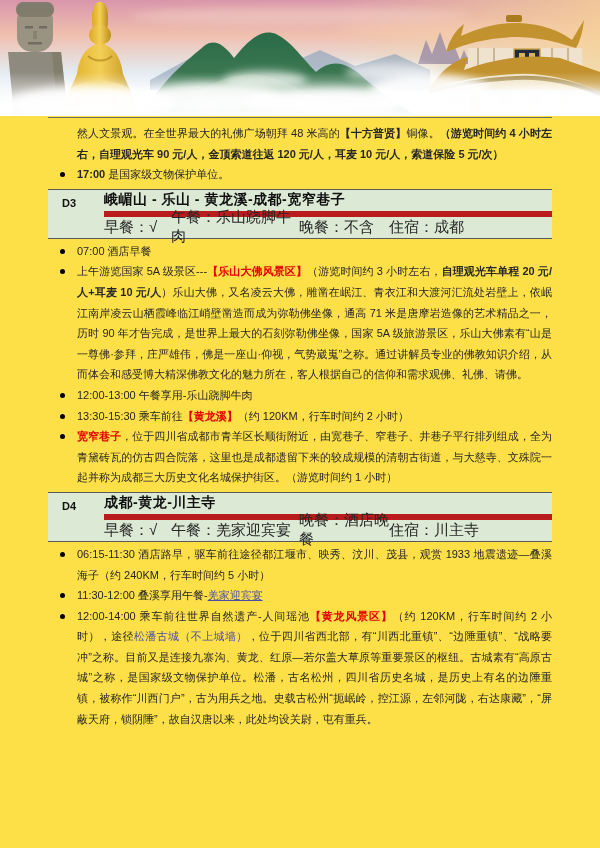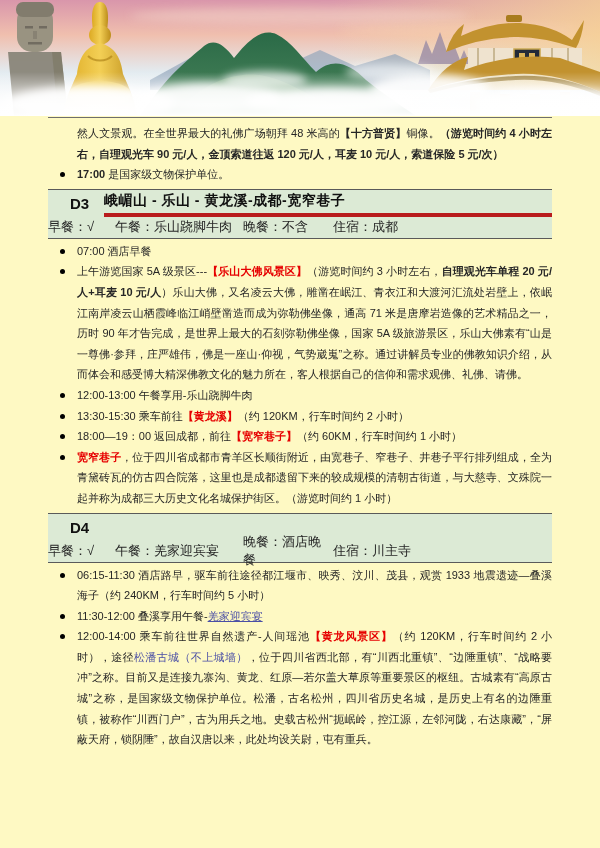--- a/index.html
+++ b/index.html
@@ -1,17 +1,17 @@
 <!DOCTYPE html>
 <html><head>
 <meta charset="utf-8">
 <style>
   html,body{margin:0;padding:0;background:#ffffff;}
   .page{
-    width:600px;height:848px;position:relative;overflow:hidden;background:#fef9c3;
+    width:600px;height:848px;position:relative;overflow:hidden;background:#fde047;
     font-family:"Liberation Sans","DejaVu Sans",sans-serif;color:#262626;
   }
   .header-banner{width:600px;height:116px;line-height:0;}
   .content{padding:0 48px;}
   .rule{border:none;border-top:1.5px solid #6e6e6e;margin:0;}
   .rule.top{margin:1px 0 5px 0;}
   .para, .items{font-size:11px;line-height:20.6px;text-align:justify;}
   .para{padding-left:29px;margin:0;}
   ul.items{margin:0;padding:0;list-style:none;}
   ul.items li{position:relative;padding-left:29px;}
@@ -23,28 +23,28 @@
   .t-red{color:#e60000;font-weight:bold;}
   .t-blue{color:#4a4fa5;}
   .t-u{text-decoration:underline;margin-top:32px;}
   .day-table{
     margin-top:4px;margin-bottom:2px;
     border-top:1.5px solid #5a5a5a;border-bottom:1.5px solid #5a5a5a;
     background:#dcead5;
   }
   .day-head{display:flex;height:27px;}
   .day-id{
-    width:56px;box-sizing:border-box;padding-left:22px;display:flex;align-items:center;
-    font-weight:bold;font-size:15px;color:#111;
+    width:56px;box-sizing:border-box;padding-left:14px;display:flex;align-items:center;
+    font-weight:bold;font-size:11px;color:#111;
   }
   .day-title{
     flex:1;display:flex;align-items:center;font-weight:bold;font-size:14px;
-    letter-spacing:0.5px;color:#111;border-bottom:4px solid #b91c1c;
-  }
-  .meal-row{display:flex;align-items:center;height:21px;font-size:13px;}
+    letter-spacing:0.5px;color:#111;border-bottom:6px solid #b91c1c;
+  }
+  .meal-row{display:flex;align-items:center;height:21px;padding-left:56px;font-size:15px;}
   .meal-row .mc{display:inline-block;}
   .mw1{width:67px;}
   .mw2{width:128px;}
   .mw3{width:90px;}
 </style>
 </head>
 <body>
 
 <div class="page">
 
@@ -173,29 +173,29 @@
           <span class="mc mw2">午餐：乐山跷脚牛肉</span>
           <span class="mc mw3">晚餐：不含</span>
           <span class="mc">住宿：成都</span>
         </div>
       </div>
       <ul class="items">
           <li><span>07:00 酒店早餐</span></li>
           <li><span>上午游览国家 5A 级景区---</span><span class="t-red">【乐山大佛风景区】</span><span>（游览时间约 3 小时左右，</span><span class="t-b">自理观光车单程 20 元/人+耳麦 10 元/人</span><span>）乐山大佛，又名凌云大佛，雕凿在岷江、青衣江和大渡河汇流处岩壁上，依岷江南岸凌云山栖霞峰临江峭壁凿造而成为弥勒佛坐像，通高 71 米是唐摩岩造像的艺术精品之一，历时 90 年才告完成，是世界上最大的石刻弥勒佛坐像，国家 5A 级旅游景区，乐山大佛素有“山是一尊佛·参拜，庄严雄伟，佛是一座山·仰视，气势崴嵬”之称。通过讲解员专业的佛教知识介绍，从而体会和感受博大精深佛教文化的魅力所在，客人根据自己的信仰和需求观佛、礼佛、请佛。</span></li>
           <li><span>12:00-13:00 午餐享用-乐山跷脚牛肉</span></li>
           <li><span>13:30-15:30 乘车前往</span><span class="t-red">【黄龙溪】</span><span>（约 120KM，行车时间约 2 小时）</span></li>
-          <li><span>18:00—19：00 返回成都，前往</span><span class="t-red">【宽窄巷子】</span><span>（约 60KM，行车时间约 1 小时）</span></li>
           <li><span class="t-red">宽窄巷子</span><span>，位于四川省成都市青羊区长顺街附近，由宽巷子、窄巷子、井巷子平行排列组成，全为青黛砖瓦的仿古四合院落，这里也是成都遗留下来的较成规模的清朝古街道，与大慈寺、文殊院一起并称为成都三大历史文化名城保护街区。（游览时间约 1 小时）</span></li>
         </ul>
     </section>
 
     <section>
       <div class="day-table">
         <div class="day-head">
           <div class="day-id">D4</div>
+          <div class="day-title">成都-黄龙-川主寺</div>
         </div>
         <div class="meal-row">
           <span class="mc mw1">早餐：√</span>
           <span class="mc mw2">午餐：羌家迎宾宴</span>
           <span class="mc mw3">晚餐：酒店晚餐</span>
           <span class="mc">住宿：川主寺</span>
         </div>
       </div>
       <ul class="items">
           <li><span>06:15-11:30 酒店路早，驱车前往途径都江堰市、映秀、汶川、茂县，观赏 1933 地震遗迹—叠溪海子（约 240KM，行车时间约 5 小时）</span></li>

